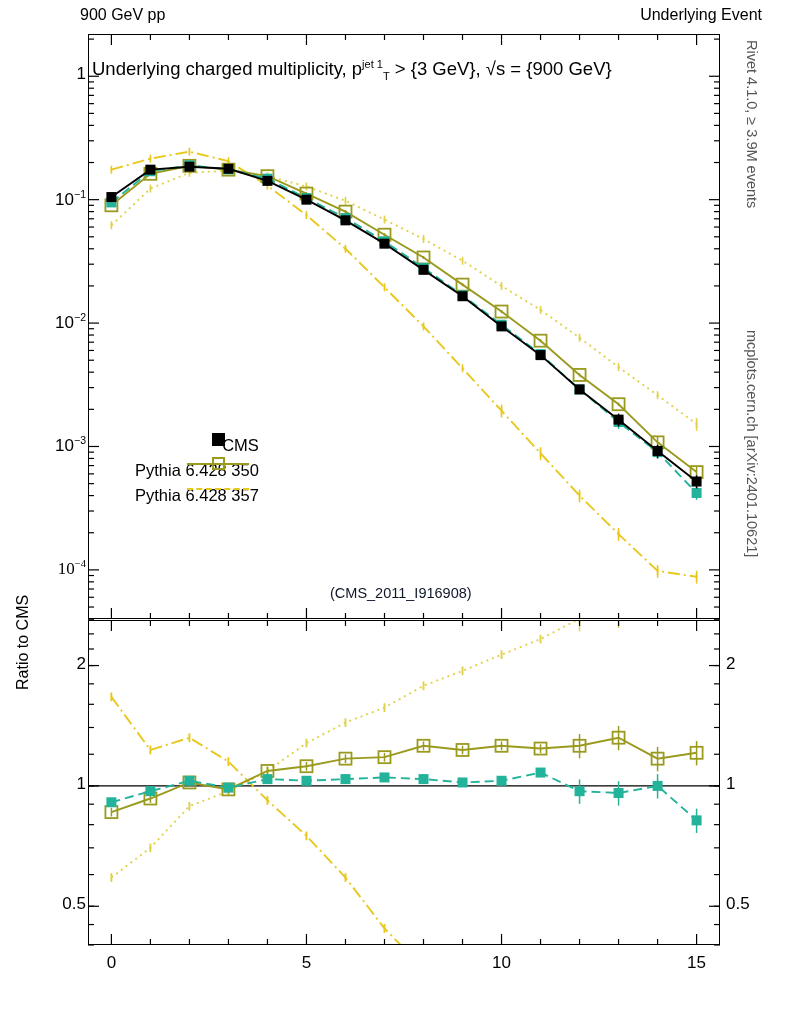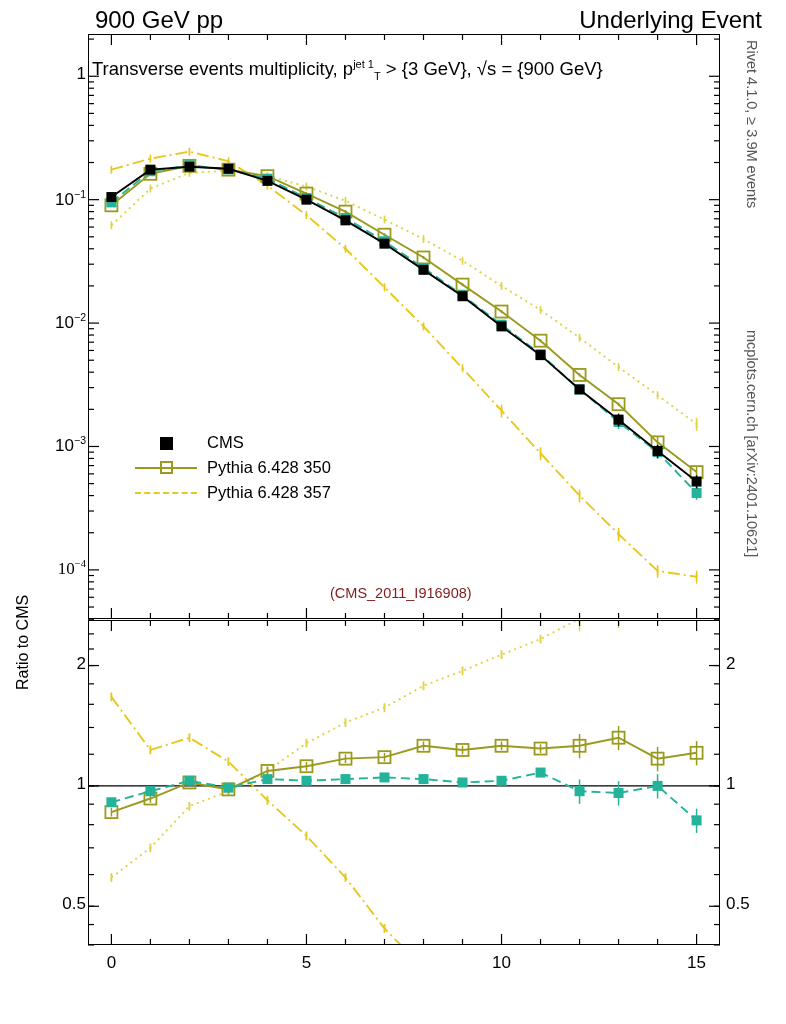--- a/index.html
+++ b/index.html
@@ -1,19 +1,19 @@
 <!DOCTYPE html>
 <html><head>
 <meta charset="utf-8">
 <style>
   html,body{margin:0;padding:0;background:#ffffff;}
   body{width:786px;height:1024px;font-family:"Liberation Sans",sans-serif;color:#000;}
   #root{position:relative;width:786px;height:1024px;overflow:hidden;}
 
-  .hdr{position:absolute;font-size:24px;color:#000;margin-left:15px;}
+  .hdr{position:absolute;font-size:16px;color:#000;}
   #hdr-left{left:80px;top:6px;}
   #hdr-right{right:24px;top:6px;}
 
   
   #main-frame{position:absolute;left:88px;top:34px;width:632px;height:585px;border:1.3px solid #000;box-sizing:border-box;}
   #ratio-frame{position:absolute;left:88px;top:620px;width:632px;height:325px;border:1.3px solid #000;box-sizing:border-box;}
 
   .plot-title{position:absolute;left:92px;top:58px;width:640px;font-size:18.5px;white-space:nowrap;}
   .plot-title sup{font-size:11px;}
   .plot-title sub{font-size:11px;}
@@ -28,40 +28,40 @@
   .ytick sup{font-size:10.5px;}
   .xtick{position:absolute;font-size:17px;text-align:center;width:40px;}
 
   .ylab-wrap{position:absolute;left:0;top:0;width:86px;height:1024px;}
   .rticklab{position:absolute;left:726px;font-size:17px;}
 
   #ratio-ylabel{position:absolute;left:14px;top:690px;transform-origin:left top;transform:rotate(-90deg);font-size:16px;white-space:nowrap;}
 
   
   #legend{position:absolute;left:135px;top:430px;font-size:16.5px;}
-  .leg-row{display:flex;align-items:center;height:25px;}
+  .leg-row{display:flex;align-items:flex-end;height:25px;flex-direction:column;}
   .leg-key{width:62px;height:18px;position:relative;margin-right:10px;}
   .leg-line{position:absolute;left:0;top:8px;width:62px;height:0;border-top-width:2px;}
   .leg-mk{position:absolute;left:23px;top:2px;width:14px;height:14px;}
   .leg-txt{white-space:nowrap;}
 
-  #watermark{position:absolute;left:330px;top:585px;font-size:14.5px;color:#7f1d1d;}
+  #watermark{position:absolute;left:330px;top:585px;font-size:14.5px;color:#0f172a;}
 
   svg{position:absolute;left:0;top:0;overflow:visible;}
 </style>
 </head>
 <body>
 
 <div id="root">
 
   <div class="hdr" id="hdr-left">900 GeV pp</div>
   <div class="hdr" id="hdr-right">Underlying Event</div>
 
   <div class="plot-title">
-    <span>Transverse events multiplicity, p</span><sup>jet 1</sup><sub>T</sub><span> &gt; {3 GeV}, √s = {900 GeV}</span>
+    <span>Underlying charged multiplicity, p</span><sup>jet 1</sup><sub>T</sub><span> &gt; {3 GeV}, √s = {900 GeV}</span>
   </div>
 
   <div id="main-frame"></div>
   <div id="ratio-frame"></div>
 
   <div class="rot" id="rot1">Rivet 4.1.0, ≥ 3.9M events</div>
   <div class="rot" id="rot2">mcplots.cern.ch [arXiv:2401.10621]</div>
 
   <div id="ratio-ylabel">Ratio to CMS</div>
 

